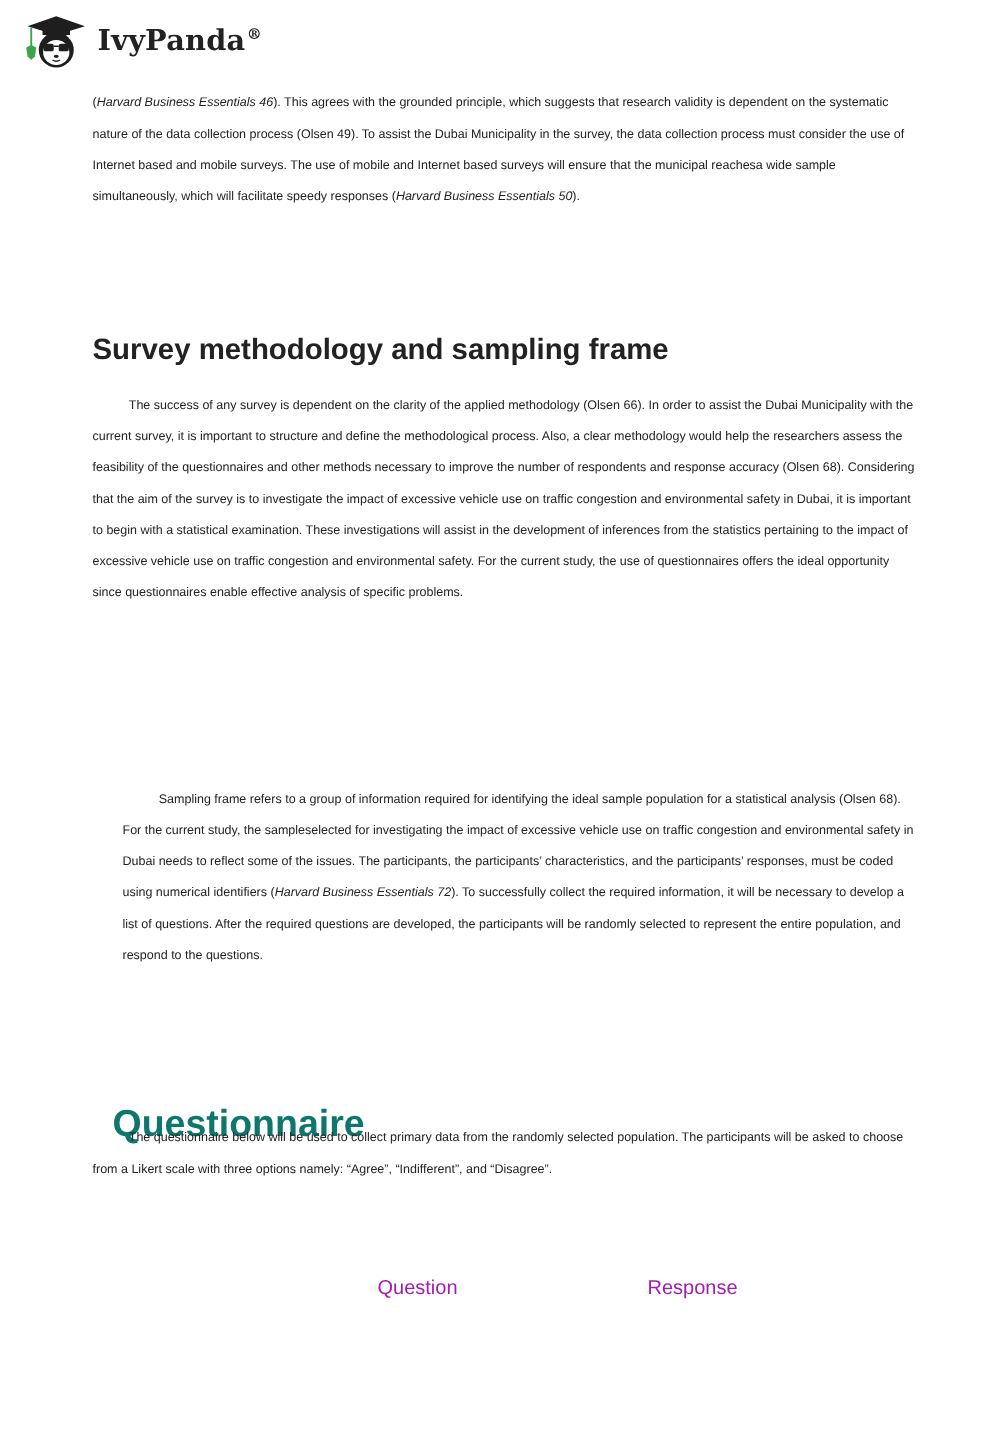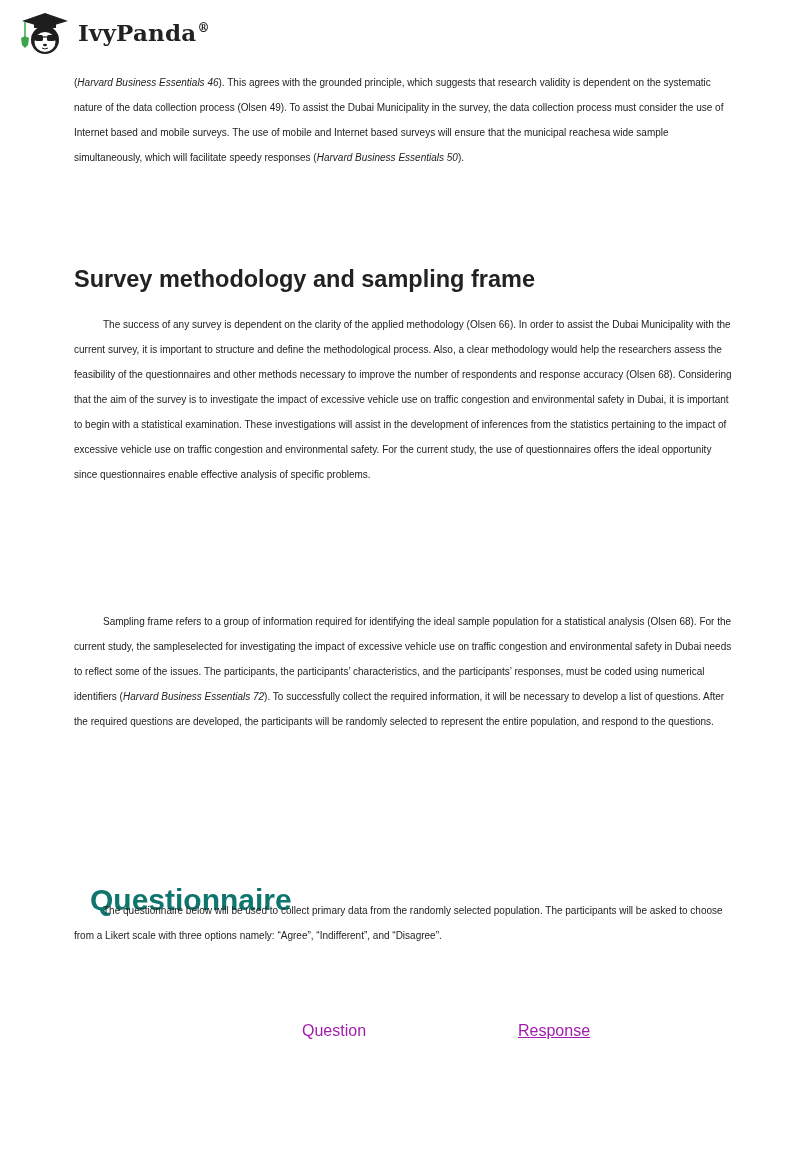--- a/index.html
+++ b/index.html
@@ -12,26 +12,26 @@
   .logo-reg { font-size: 12px; vertical-align: super; margin-left: 1px; }
   .doc-title { position: absolute; right: 33px; top: 14px; font-size: 13px; color: #8a8a8a; }
   .content { position: absolute; left: 74px; top: 70px; width: 660px; }
   p { margin: 0; font-size: 10px; line-height: 25px; color: #222; }
   p.indent { text-indent: 29px; }
   h2 { font-size: 23.5px; font-weight: bold; margin: 0; line-height: 30px; color: #222; }
   h1 { font-size: 30px; font-weight: bold; margin: 16px; line-height: 36px; color: #0f766e; }
   .p1 { position: absolute; top: 0; }
   .h-survey { position: absolute; top: 194px; }
   .p2 { position: absolute; top: 242px; }
-  .p3 { position: absolute; top: 539px; }
+  .p3 { position: absolute; top: 557px; margin-left: 24px; }
   .h-quest { position: absolute; top: 796px; }
   .p4 { position: absolute; top: 828px; }
   .table-head { position: absolute; top: 952px; left: 0; width: 660px; height: 25px; font-size: 16px; color: #a21caf; }
   .col-q { position: absolute; left: 228px; }
-  .col-r { position: absolute; left: 444px; text-decoration: underline; }
+  .col-r { position: absolute; left: 444px; }
   .footer-url { position: absolute; right: 33px; top: 1131px; font-size: 11.5px; color: #a0a0a0; margin-top: 44px; }
 </style>
 </head>
 <body>
 
 <div class="header">
   <div class="logo">
     <svg class="logo-icon" viewBox="0 0 58 48">
 
       <polygon points="6,13 29,5 52,13 29,20" fill="#1e1e1e"></polygon>

